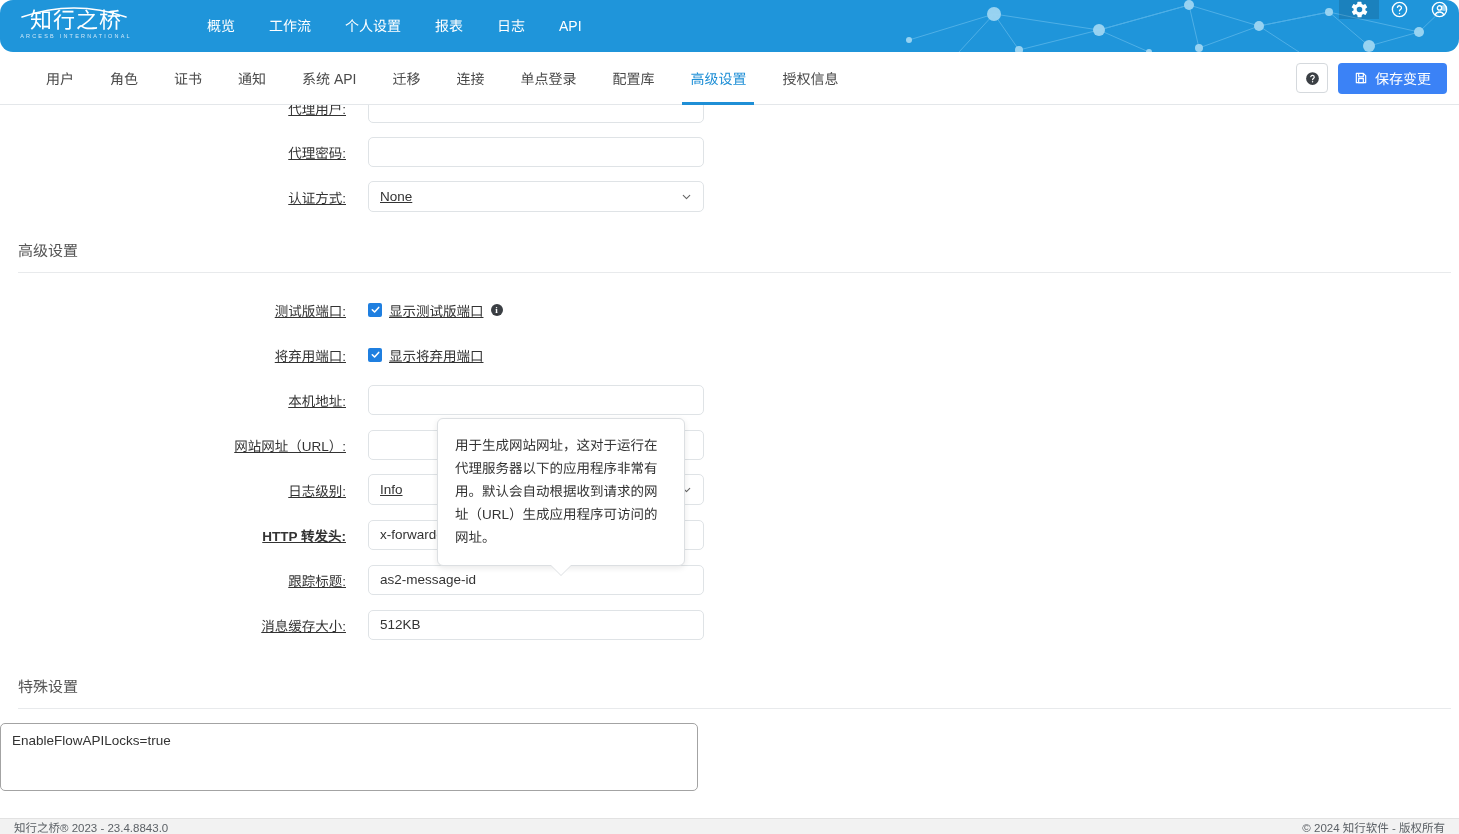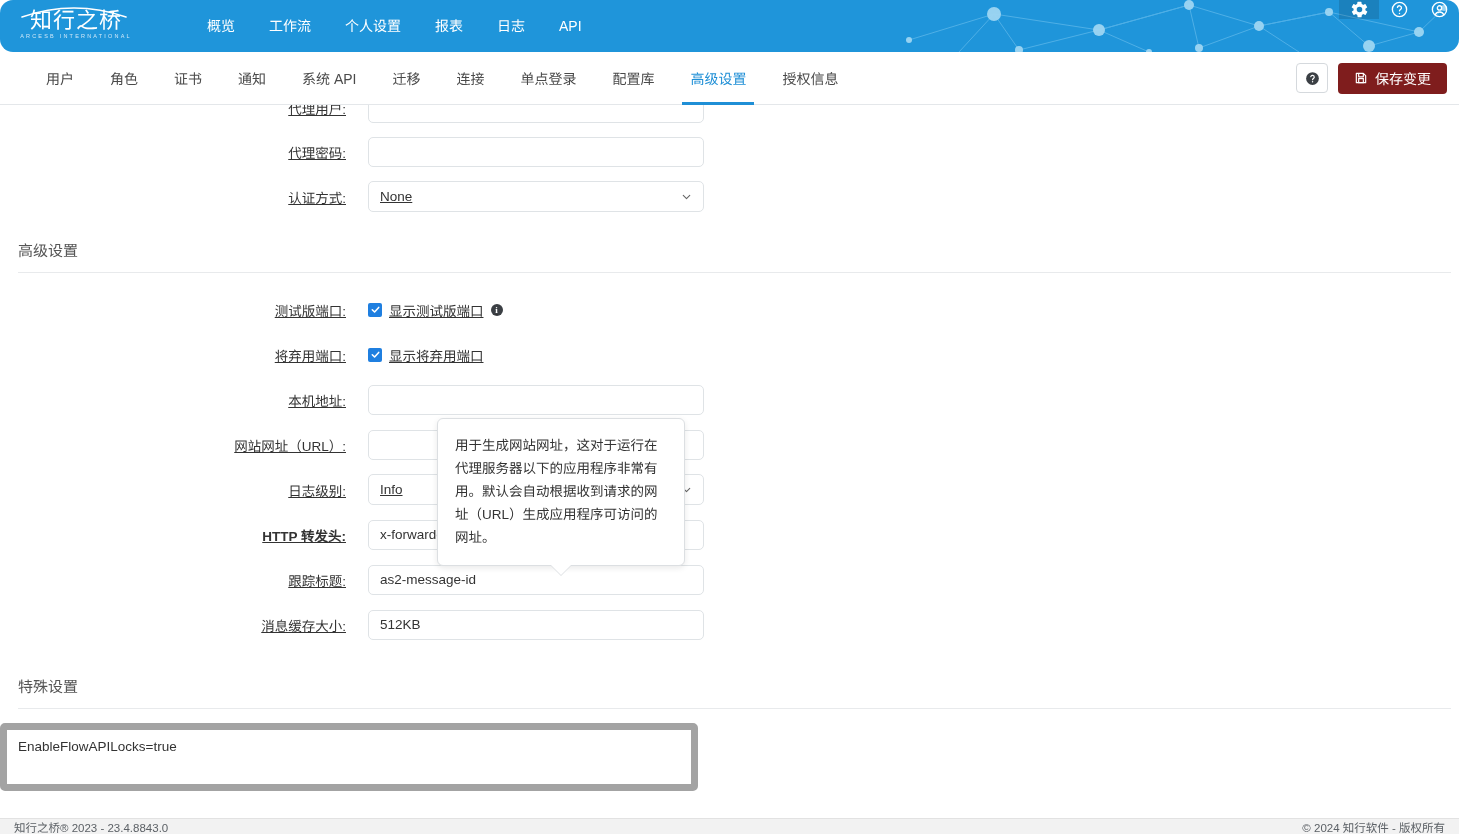--- a/index.html
+++ b/index.html
@@ -131,21 +131,21 @@
   .help-btn {
     width: 32px; height: 30px;
     border: 1px solid #d5d9dd;
     border-radius: 4px;
     background: #fff;
     display: flex; align-items: center; justify-content: center;
     cursor: pointer;
   }
   .save-btn {
     height: 31px;
-    background: #7f1d1d;
+    background: #3b82f6;
     color: #ffffff;
     border: none;
     border-radius: 4px;
     padding: 0 16px;
     font-size: 14px;
     display: flex;
     align-items: center;
     gap: 7px;
     cursor: pointer;
     font-family: inherit;
@@ -203,21 +203,21 @@
     cursor: pointer;
   }
   .sel .chev {
     position: absolute;
     right: 10px; top: 50%;
     transform: translateY(-50%);
   }
   .txtarea {
     width: 698px;
     height: 68px;
-    border: 7px solid #a3a3a3;
+    border: 1px solid #a3a3a3;
     border-radius: 5px;
     padding: 8px 11px;
     font-size: 13.5px;
     font-family: inherit;
     color: #333;
     resize: none;
     outline: none;
     background: #fff;
     line-height: 18px;
   }

